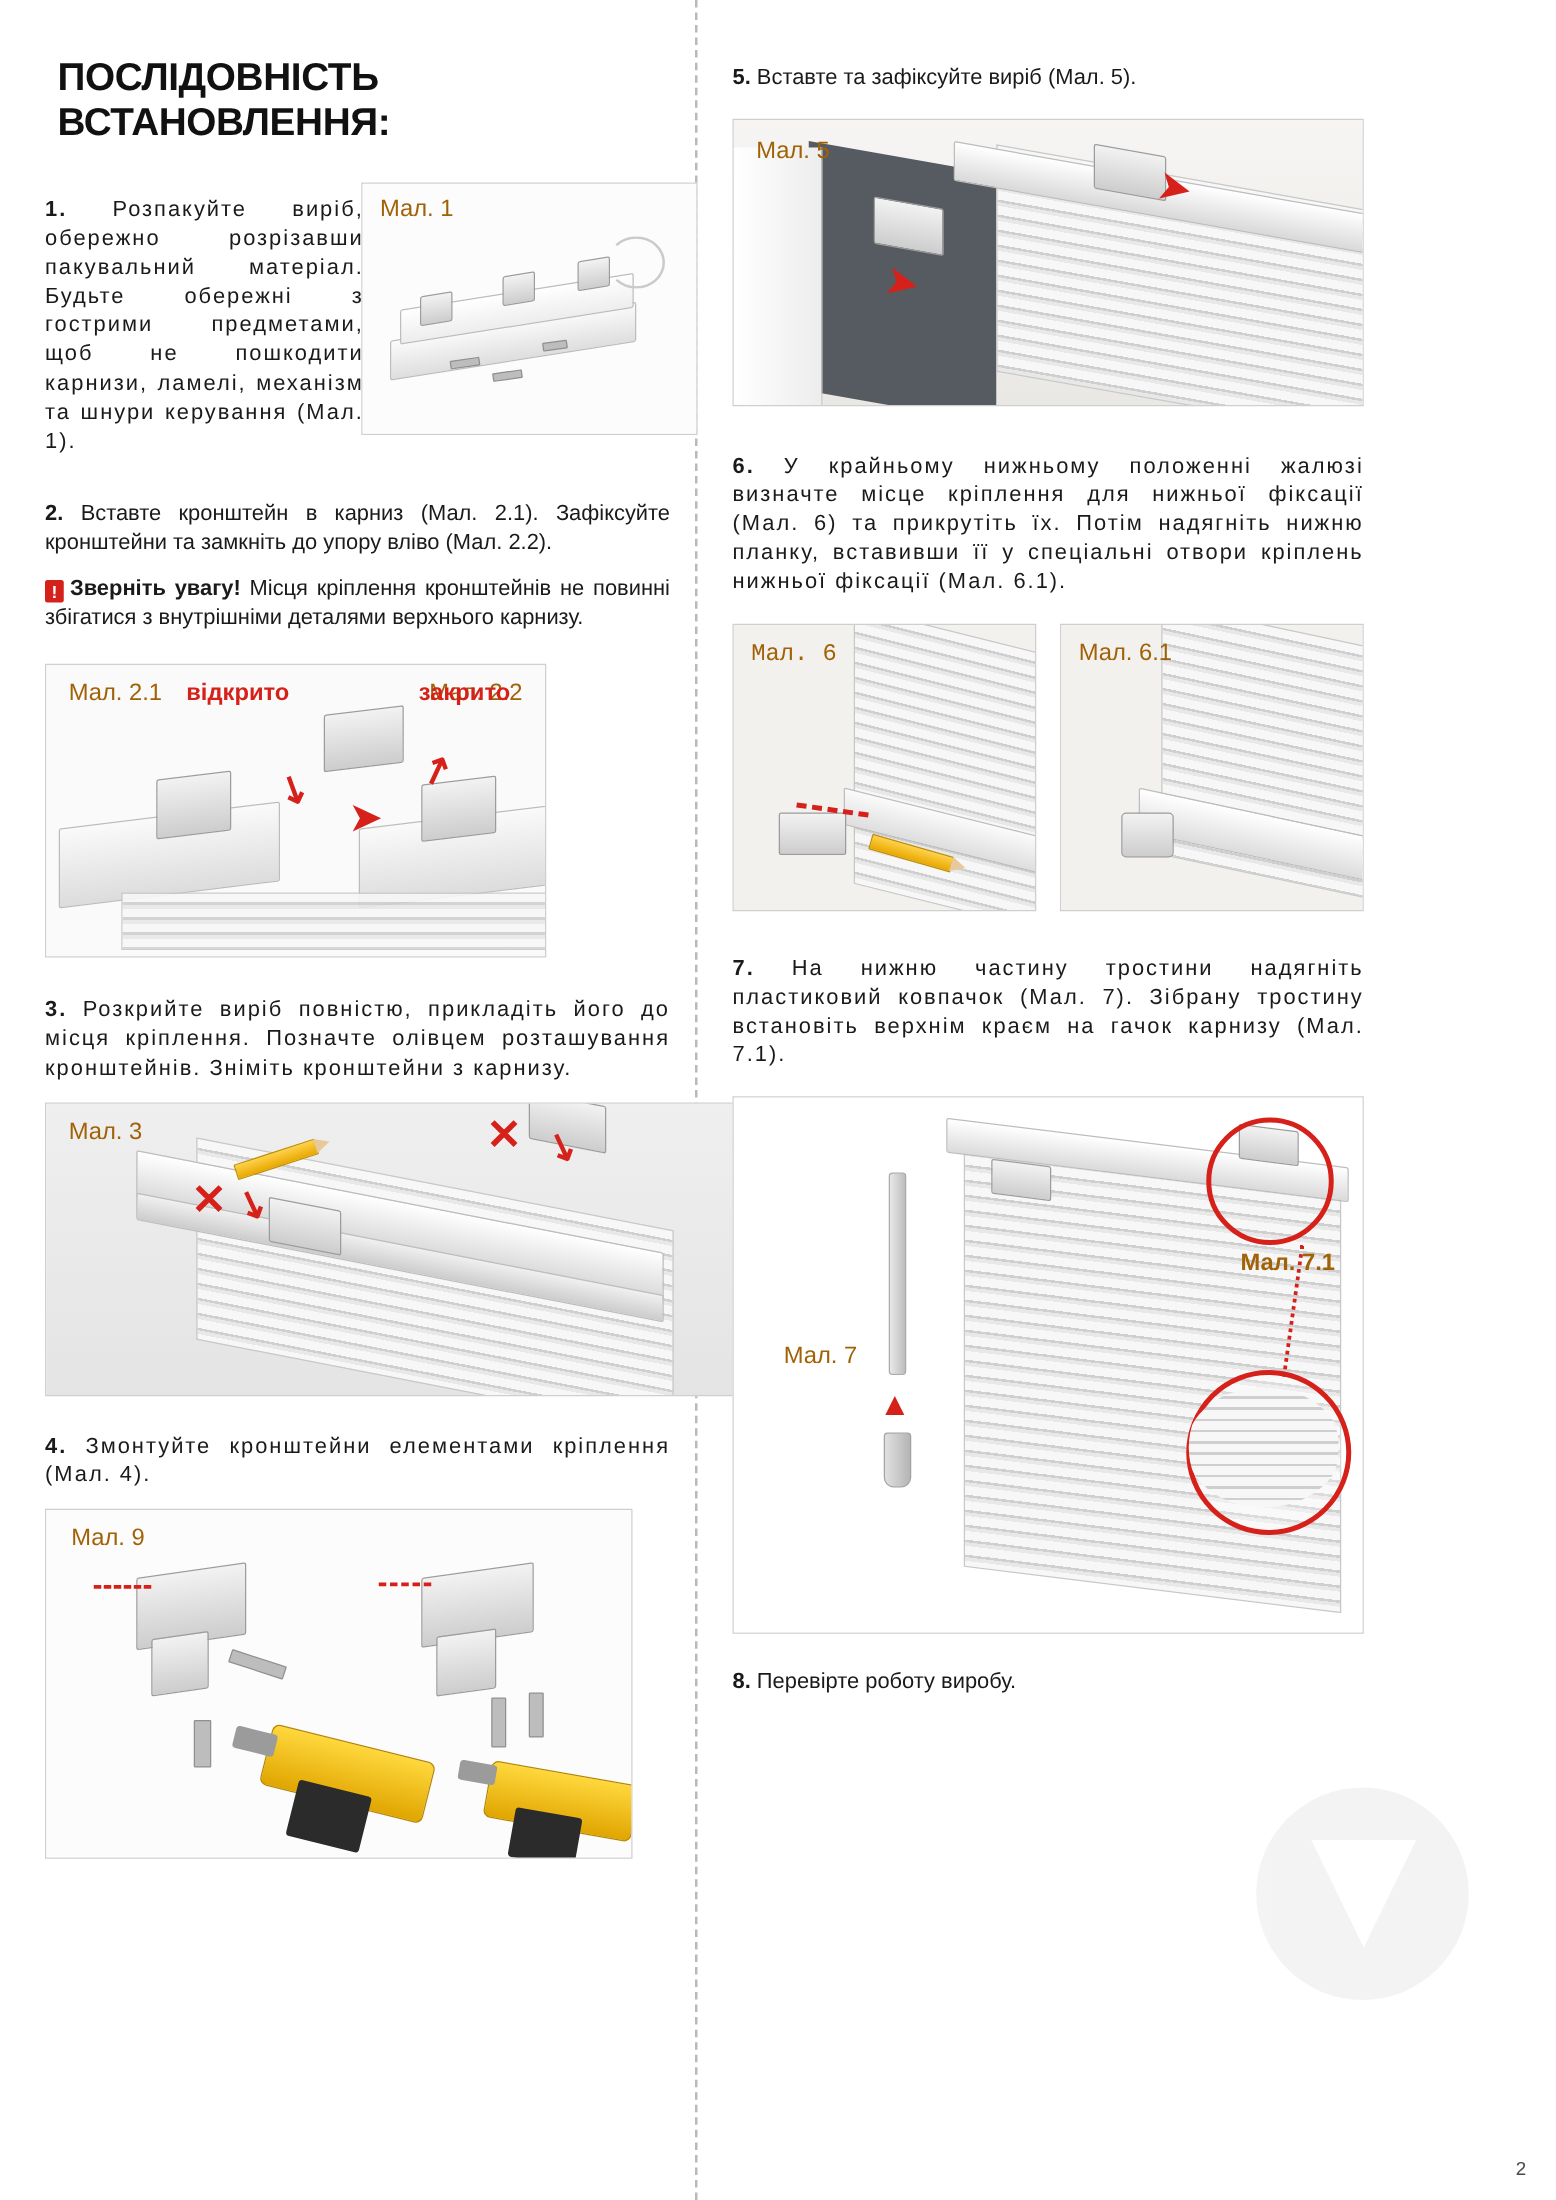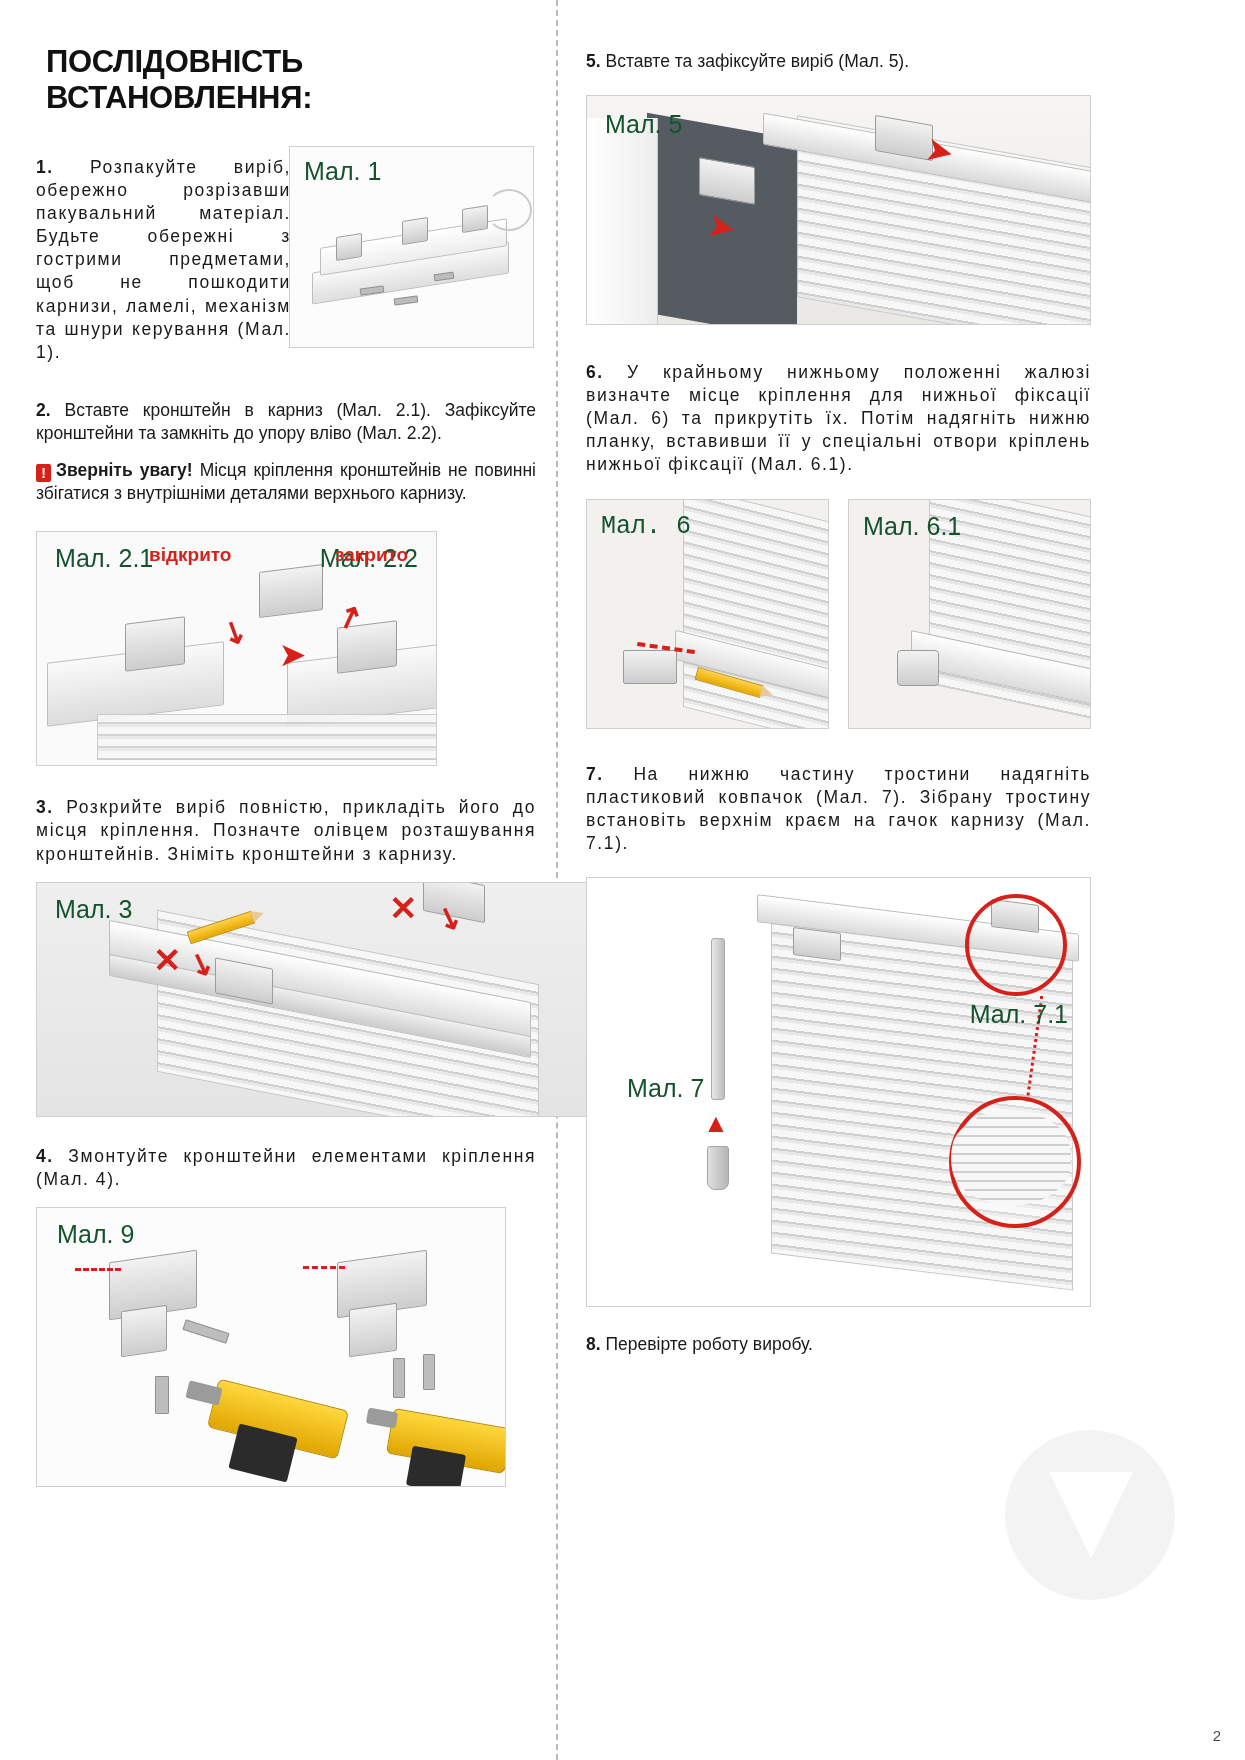--- a/index.html
+++ b/index.html
@@ -82,22 +82,22 @@
   
   .fig {
     border: 1px solid #cfcfcf;
     background: #fdfdfd;
     position: relative;
     overflow: hidden;
     box-sizing: border-box;
   }
   .fig-label {
     position: absolute;
-    font-size: 25px;
-    color: #14532d;
+    font-size: 19px;
+    color: #a16207;
     z-index: 30;
   }
   .lbl-red {
     color: #d6211b;
     font-weight: bold;
     font-size: 19px;
   }
 
   
   .wall {
@@ -229,21 +229,21 @@
   <div class="col-left">
 
     <h1 class="title">ПОСЛІДОВНІСТЬ ВСТАНОВЛЕННЯ:</h1>
 
     <div style="position:relative; height:205px;">
       <p class="step spaced" style="position:absolute; left:0; top:10px; width:255px;">
         <b>1.</b>
         <span>Розпакуйте виріб, обережно розрізавши пакувальний матеріал. Будьте обережні з гострими предметами, щоб не пошкодити карнизи, ламелі, механізм та шнури керування (Мал. 1).</span>
       </p>
 
-      <div class="fig" style="position:absolute; left:253px; top:0px; width:245px; height:202px;">
+      <div class="fig" style="position:absolute; left:253px; top:0px; width:269px; height:202px;">
         <div class="wall" style="background:#fcfcfc;"></div>
         <div class="fig-label" style="left:14px; top:10px;">Мал. 1</div>
 
         <div class="rail" style="left:22px; top:110px; width:195px; height:30px; transform:skewY(-9deg);"></div>
         <div class="rail" style="left:30px; top:86px; width:185px; height:26px; transform:skewY(-9deg); background:linear-gradient(180deg,#ffffff,#ededed);"></div>
         <div class="bracket" style="left:46px; top:88px; width:24px; height:22px; transform:skewY(-9deg);"></div>
         <div class="bracket" style="left:112px; top:72px; width:24px; height:22px; transform:skewY(-9deg);"></div>
         <div class="bracket" style="left:172px; top:60px; width:24px; height:22px; transform:skewY(-9deg);"></div>
         <div class="screw" style="left:70px; top:140px; width:22px; height:5px; transform:rotate(-8deg);"></div>
         <div class="screw" style="left:104px; top:150px; width:22px; height:5px; transform:rotate(-8deg);"></div>
@@ -389,21 +389,21 @@
     </div>
 
     <p class="step spaced" style="margin-top:34px;">
       <b>7.</b>
       <span>На нижню частину тростини надягніть пластиковий ковпачок (Мал. 7). Зібрану тростину встановіть верхнім краєм на гачок карнизу (Мал. 7.1).</span>
     </p>
 
     <div class="fig" style="margin-top:22px; width:505px; height:430px; position:relative;">
       <div class="wall" style="background:#ffffff;"></div>
       <div class="fig-label" style="left:40px; top:196px;">Мал. 7</div>
-      <div class="fig-label" style="right:22px; top:122px;">Мал. 7.1</div>
+      <div class="fig-label" style="right:22px; top:122px;font-weight:bold;">Мал. 7.1</div>
 
       <div style="position:absolute; left:124px; top:60px; width:12px; height:160px; background:linear-gradient(90deg,#e8e8e8,#bdbdbd); border:1px solid #aaa; border-radius:3px;"></div>
       <div style="position:absolute; left:120px; top:268px; width:20px; height:42px; background:linear-gradient(90deg,#e0e0e0,#b5b5b5); border:1px solid #a3a3a3; border-radius:3px 3px 8px 8px;"></div>
       <div class="arrow-red" style="left:116px; top:232px; font-size:26px;">▲</div>
 
       <div class="slats" style="left:184px; top:52px; width:300px; height:340px; transform:skewY(7deg);"></div>
       <div class="rail" style="left:170px; top:36px; width:320px; height:26px; transform:skewY(7deg); background:linear-gradient(180deg,#ffffff,#dadada);"></div>
       <div class="bracket" style="left:206px; top:52px; width:46px; height:26px; transform:skewY(7deg);"></div>
       <div class="bracket" style="left:404px; top:24px; width:46px; height:26px; transform:skewY(7deg);"></div>
 

